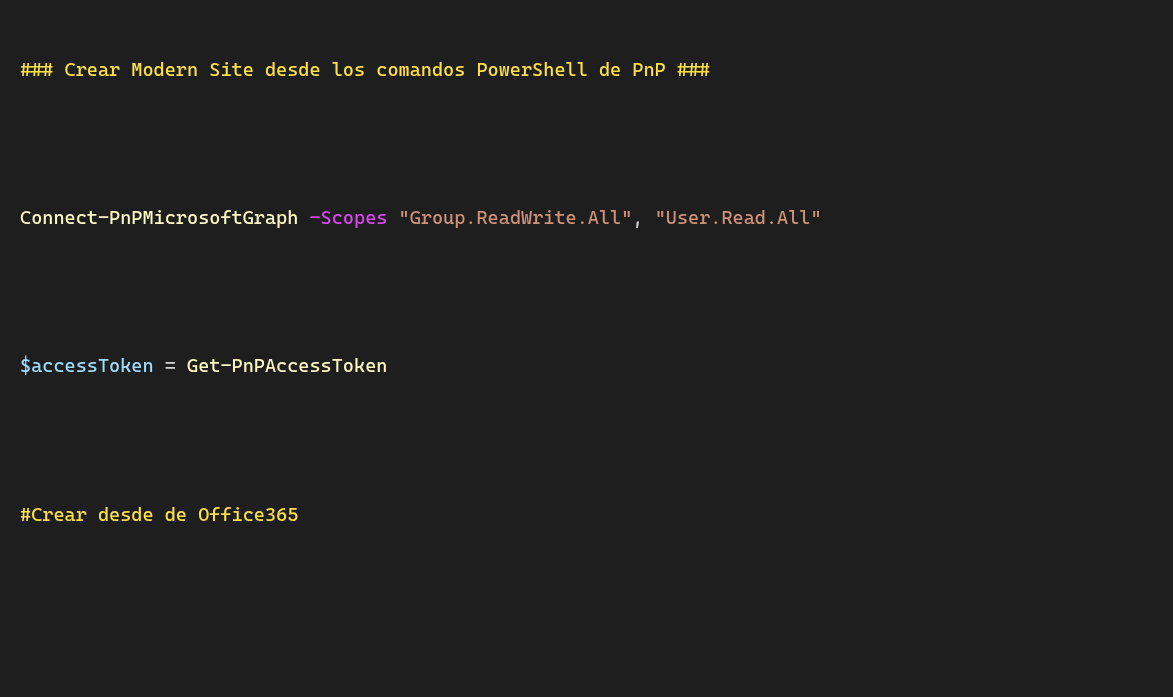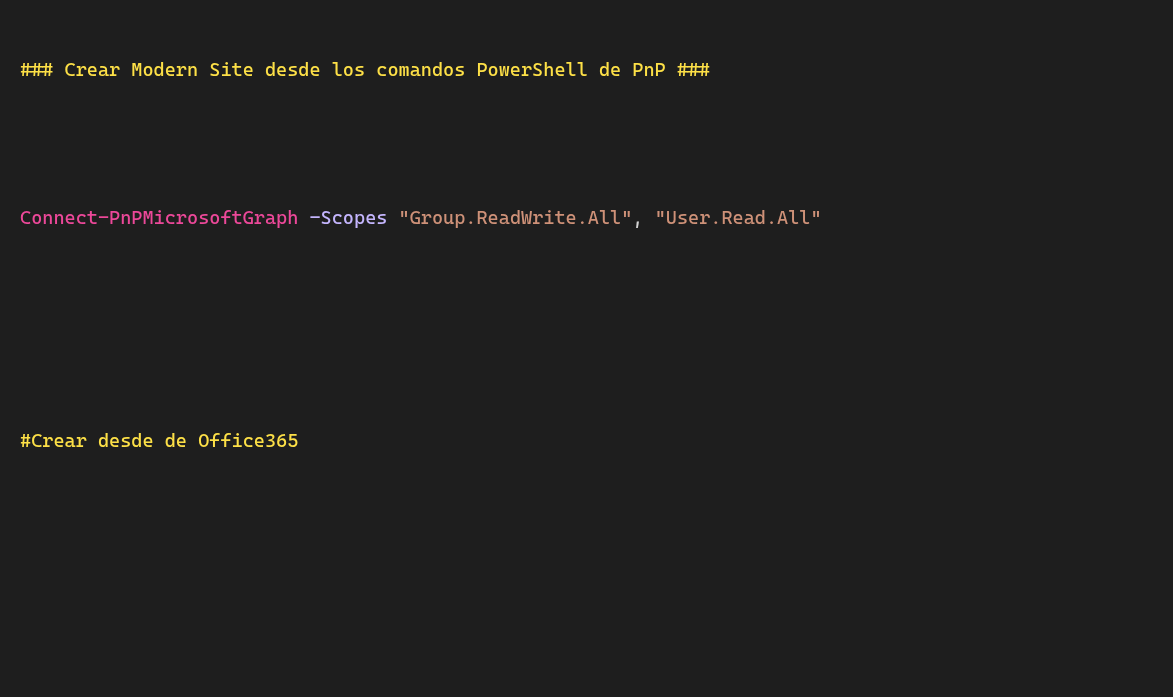--- a/index.html
+++ b/index.html
@@ -18,24 +18,24 @@
       height: 697px;
       overflow: hidden;
     }
     .code-container {
       white-space: pre;
     }
     .comment {
       color: #fde047;
     }
     .cmdlet {
-      color: #ec4899;
+      color: #fef9c3;
     }
     .parameter {
-      color: #c4b5fd;
+      color: #d946ef;
       margin-top: 44px;
     }
     .string {
       color: #ce9178;
     }
     .variable {
       color: #9cdcfe;
     }
     .operator {
       color: #d4d4d4;
@@ -45,20 +45,21 @@
     }
   </style>
 </head>
 <body>
 
 <div class="code-container">
 <span class="line"><span class="comment">### Crear Modern Site desde los comandos PowerShell de PnP ###</span></span>
 <span class="line"> </span>
 <span class="line"><span class="cmdlet">Connect-PnPMicrosoftGraph</span> <span class="parameter">-Scopes</span> <span class="string">"Group.ReadWrite.All"</span><span class="operator">,</span> <span class="string">"User.Read.All"</span></span>
 <span class="line"> </span>
+<span class="line"><span class="variable">$accessToken</span><span class="operator"> = </span><span class="cmdlet">Get-PnPAccessToken</span></span>
 <span class="line"> </span>
 <span class="line"><span class="comment">#Crear desde de Office365</span></span>
 
 
 
 
 
 
 
 

